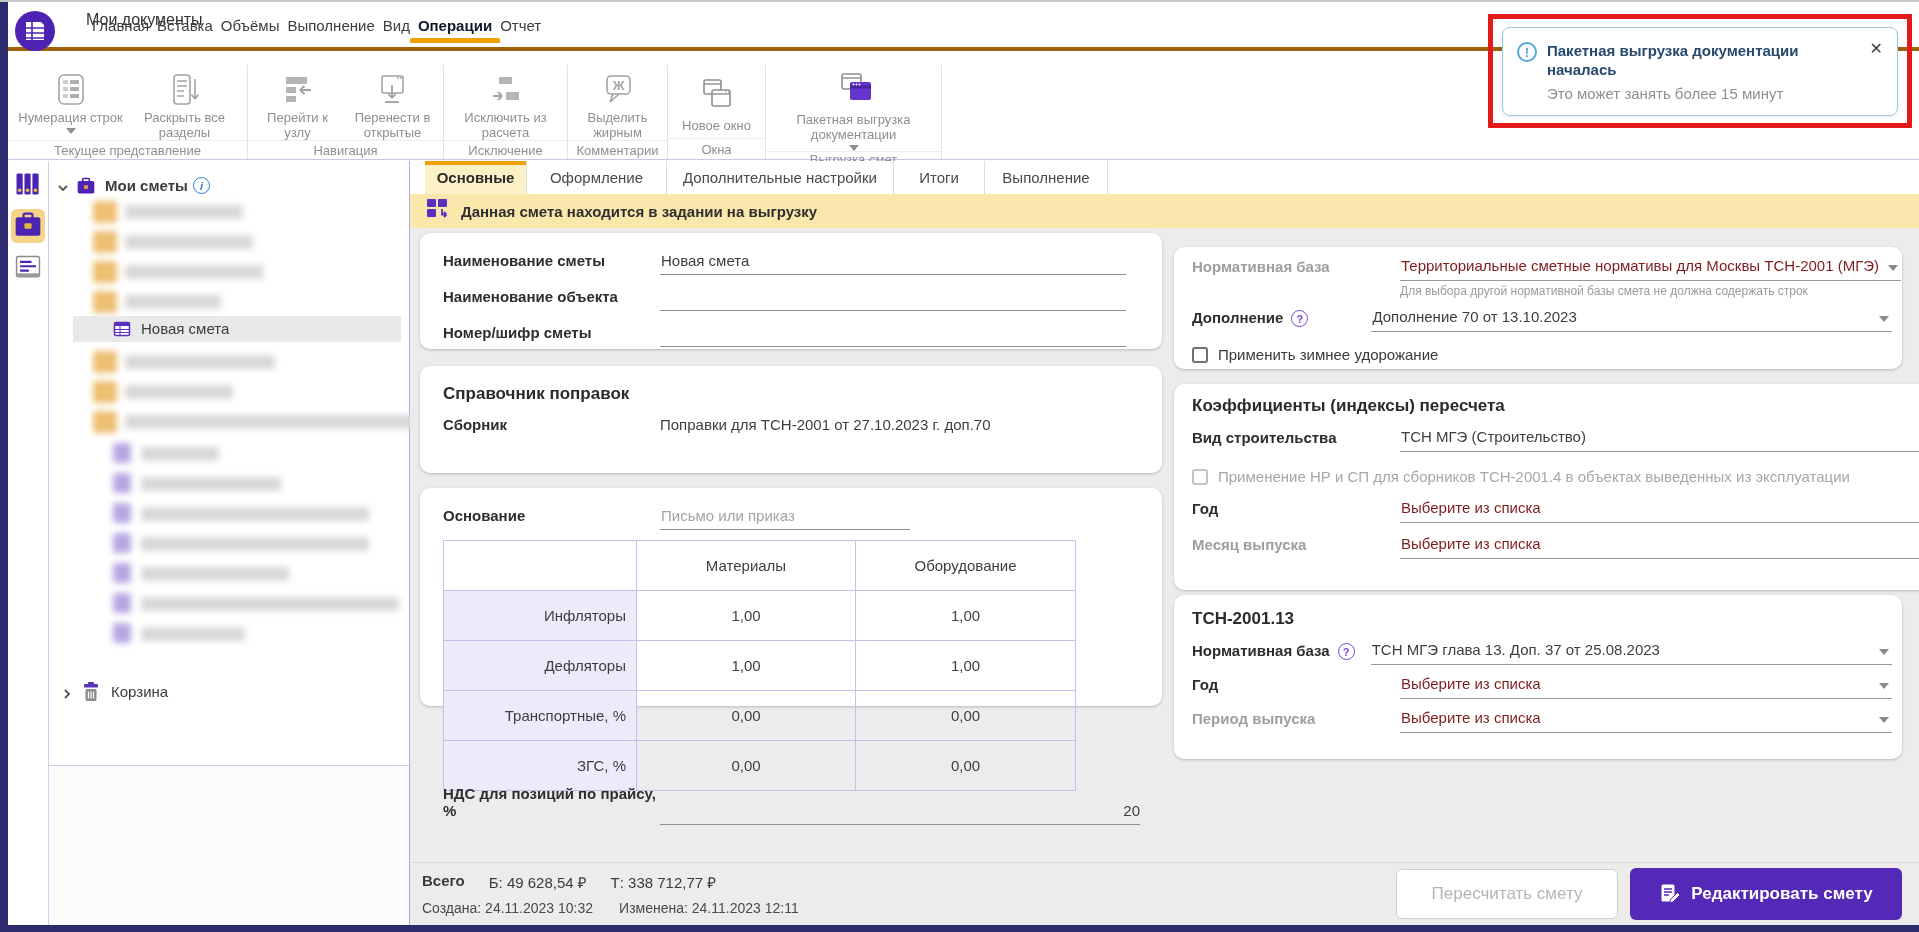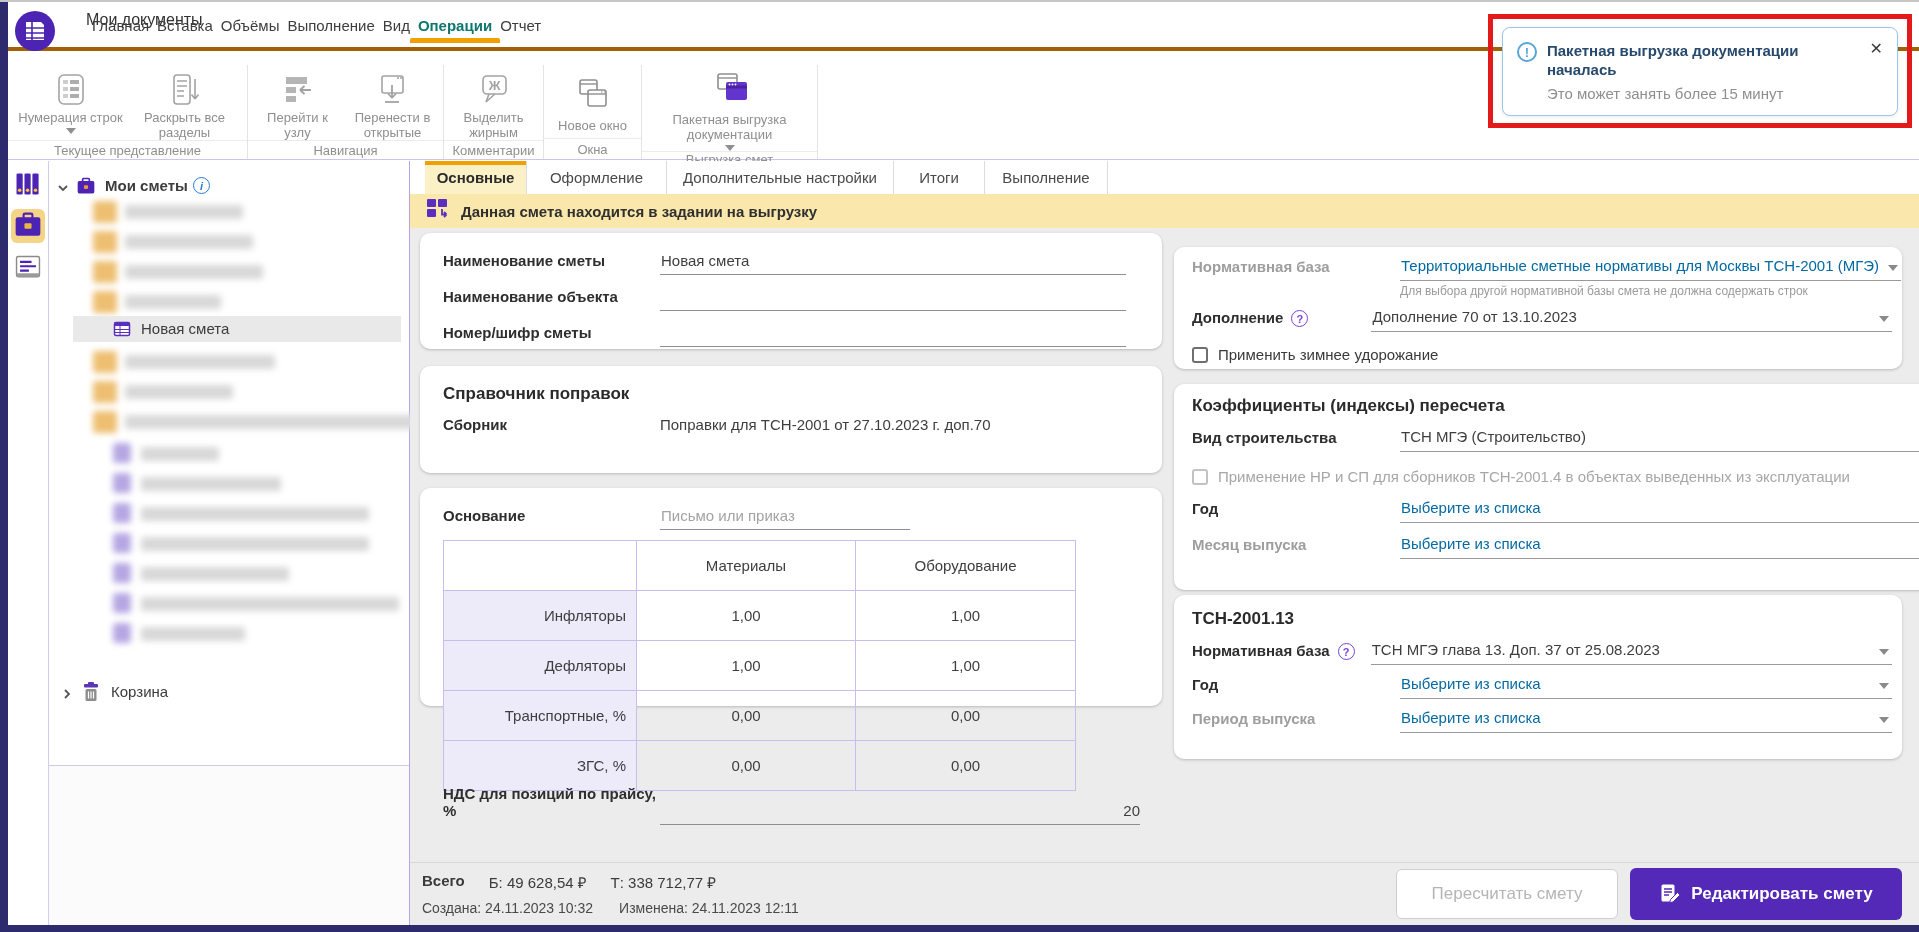--- a/index.html
+++ b/index.html
@@ -10,21 +10,21 @@
   
   .strip-left  { position:absolute; left:0; top:0; width:8px; height:932px; background:#2e2a6e; z-index:40; }
   .strip-bottom{ position:absolute; left:0; bottom:0; width:1919px; height:7px; background:#2e2a6e; z-index:40; }
 
   
   .header { position:absolute; left:8px; top:0; right:0; height:49px; background:#fff; border-bottom:4px solid #a16207; }
   .logo { position:absolute; left:6px; top:8px; width:42px; height:42px; }
   .app-title { position:absolute; left:78px; top:9px; font-size:16px; color:#333; }
   .menu { position:absolute; left:80px; bottom:0; display:flex; height:34px; align-items:center; }
   .menu-item { font-size:15px; color:#3d3d3d; padding:0 4px 9px 4px; position:relative; cursor:default; }
-  .menu-item.active { font-weight:bold; color:#0f766e; }
+  .menu-item.active { font-weight:bold; color:#0f172a; }
   .menu-item.active::after { content:""; position:absolute; left:-4px; right:-4px; bottom:0; height:5px; background:#f0a000; border-radius:2px 2px 0 0; }
 
   
   .toolbar { position:absolute; left:8px; top:63px; right:0; height:95px; background:#fff; border-bottom:1px solid #cfc3ef; display:flex; }
   .tgroup { display:flex; flex-direction:column; border-right:1px solid #e4e4e4; }
   .tg-buttons { flex:1; display:flex; justify-content:center; align-items:flex-start; padding-top:5px; }
   .tbtn { display:flex; flex-direction:column; align-items:center; padding:0 2px; cursor:default; }
   .ticon { height:40px; display:flex; align-items:center; justify-content:center; }
   .tlabel { font-size:13px; line-height:15px; color:#8f8f8f; text-align:center; }
   .tcaret { margin-top:3px; width:0; height:0; border-left:5px solid transparent; border-right:5px solid transparent; border-top:6px solid #8f8f8f; }
@@ -65,21 +65,21 @@
   .cbody { position:absolute; left:0; top:67px; right:0; height:636px; }
 
   .card { position:absolute; background:#fff; border-radius:10px; box-shadow:0 1px 3px rgba(0,0,0,.22); }
   .card-title { font-size:17px; font-weight:bold; color:#2b2b2b; }
   .frow { display:flex; align-items:flex-end; }
   .flabel { flex:none; font-size:15px; font-weight:bold; color:#2e2e2e; padding-bottom:6px; }
   .flabel.gray { color:#9e9e9e; }
   .finput { flex:1; border:none; outline:none; border-bottom:1px solid #8f8f8f; font-family:"Liberation Sans", sans-serif; font-size:15px; color:#3e3e3e; padding:0 0 5px 1px; background:transparent; }
   .finput::placeholder { color:#a3a3a3; }
   .ddl { flex:1; position:relative; border-bottom:1px solid #999; padding:0 22px 6px 1px; font-size:15px; min-height:24px; color:#3e3e3e; white-space:nowrap; cursor:default; }
-  .ddl.gray { color:#0369a1; }
+  .ddl.gray { color:#7f1d1d; }
   .ddl::after { content:""; position:absolute; right:3px; bottom:9px; border-left:5px solid transparent; border-right:5px solid transparent; border-top:6px solid #8a8a8a; }
   .help { width:17px; height:17px; border:1.5px solid #7a42d8; border-radius:50%; color:#7a42d8; font-size:11px; font-weight:bold; display:inline-flex; align-items:center; justify-content:center; flex:none; }
   .cb { width:16px; height:16px; border:2px solid #6f6f6f; border-radius:3px; flex:none; background:#fff; }
   .cb.disabled { border-color:#c2c2c2; }
   .cbrow { display:flex; align-items:center; gap:10px; font-size:15px; color:#3a3a3a; }
   .cbrow.disabled { color:#a7a7a7; }
   .hint { font-size:12px; color:#9b9b9b; }
 
   table.coef { border-collapse:collapse; table-layout:fixed; }
   table.coef td, table.coef th { border:1px solid #c9bdec; font-size:15px; height:23px; padding:16px 10px; font-weight:normal; color:#3e3e3e;margin-top:48px; }
@@ -173,20 +173,35 @@
                 <path d="M16 13v13m0 0l-4-4.5m4 4.5l4-4.5" stroke="#a3a3a3" stroke-width="1.8" fill="none"></path>
                 <path d="M9 30h14" stroke="#a3a3a3" stroke-width="1.8"></path>
               </svg>
           </span>
           <span class="tlabel">Перенести в открытые</span>
         </div>
       </div>
       <div class="tg-label">Навигация</div>
     </div>
 
+    <div class="tgroup" style="width:124px">
+      <div class="tg-buttons">
+        <div class="tbtn" style="width:110px">
+          <span class="ticon">
+            <svg width="34" height="36" viewBox="0 0 34 36">
+                <rect x="10" y="5" width="13" height="7" fill="#b5b5b5"></rect>
+                <rect x="17" y="20" width="13" height="8" fill="#b5b5b5"></rect>
+                <path d="M4 24h9m0 0l-4-4m4 4l-4 4" stroke="#a3a3a3" stroke-width="1.8" fill="none"></path>
+              </svg>
+          </span>
+          <span class="tlabel">Исключить из расчета</span>
+        </div>
+      </div>
+      <div class="tg-label">Исключение</div>
+    </div>
 
     <div class="tgroup" style="width:100px">
       <div class="tg-buttons">
         <div class="tbtn" style="width:92px">
           <span class="ticon">
             <svg width="34" height="36" viewBox="0 0 34 36">
                 <rect x="6" y="4" width="23" height="18" rx="4" fill="none" stroke="#a3a3a3" stroke-width="1.6"></rect>
                 <path d="M12 22l-3 8 9-8" fill="none" stroke="#a3a3a3" stroke-width="1.6"></path>
                 <text x="17.5" y="17.5" text-anchor="middle" font-size="13" font-weight="bold" fill="#a3a3a3" font-family="Liberation Sans, sans-serif">Ж</text>
               </svg>

